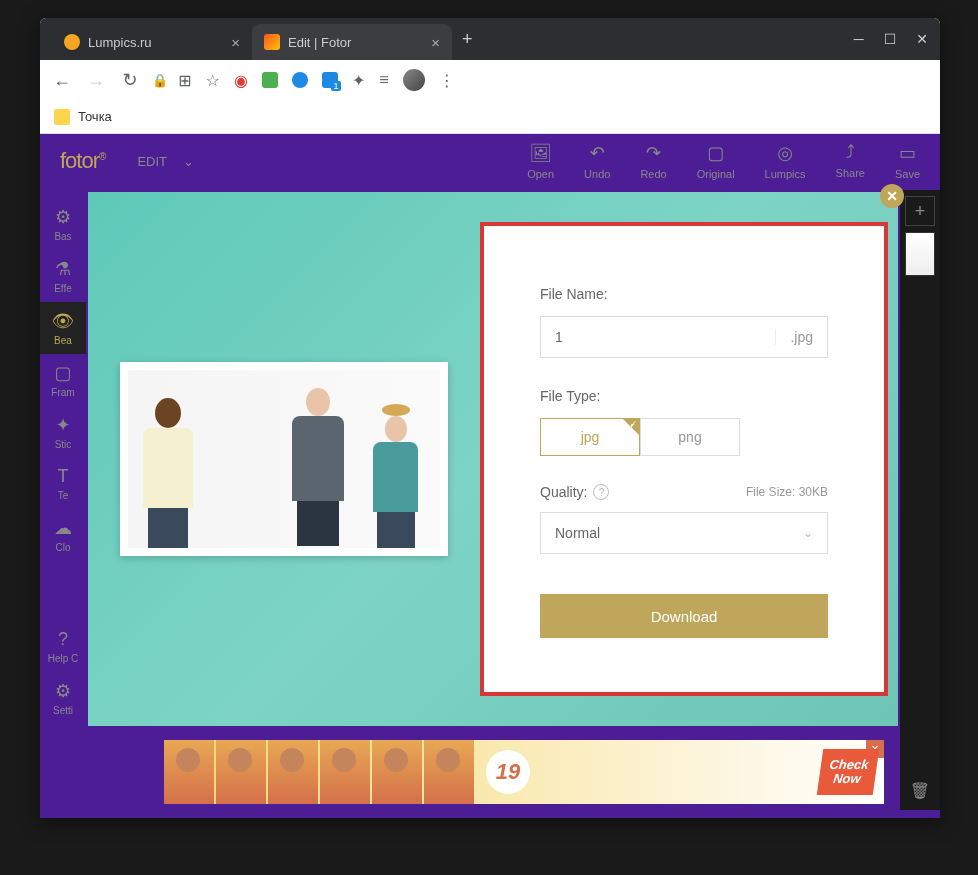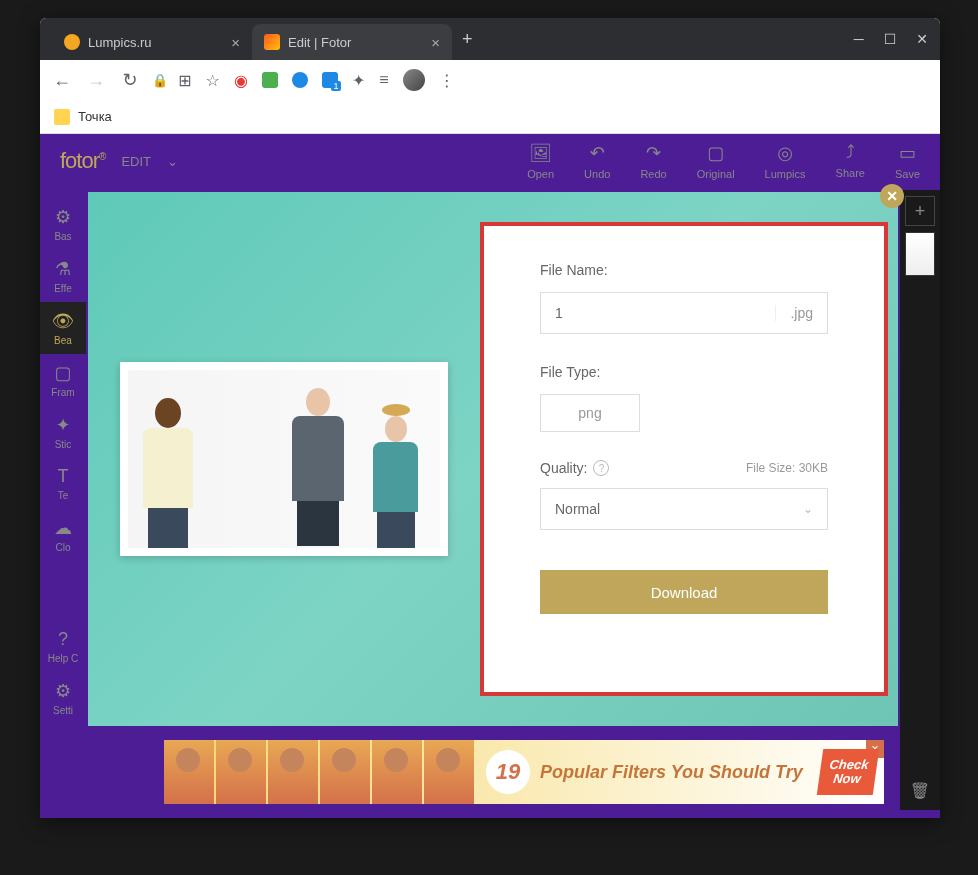--- a/index.html
+++ b/index.html
@@ -25,21 +25,21 @@
 .ico-g{width:16px;height:16px;background:#4caf50;border-radius:3px;display:inline-block}
 .ico-blue{width:16px;height:16px;background:#1e88e5;border-radius:50%;display:inline-block;position:relative}
 .ico-badge::after{content:"1";position:absolute;bottom:-3px;right:-3px;background:#1e88e5;color:#fff;font-size:9px;width:10px;height:10px;border-radius:2px;line-height:10px;text-align:center}
 .avatar{width:22px;height:22px;border-radius:50%;background:linear-gradient(135deg,#888,#444)}
 .bookmarks{height:34px;display:flex;align-items:center;padding:0 14px;gap:8px;font-size:13px;color:#333;border-bottom:1px solid #ddd}
 .bk-icon{width:16px;height:16px;background:#ffd54f;border-radius:2px}
 .app{height:calc(100% - 116px);background:#4c1d95;position:relative}
 .app-header{height:54px;display:flex;align-items:center;padding:0 20px;color:#888}
 .logo{font-family:Georgia,serif;font-size:22px;color:#bfa65a;letter-spacing:-1px}
 .logo sup{font-size:10px}
-.edit-dd{margin-left:16px;font-size:13px;color:#888;display:flex;align-items:center;gap:16px}
+.edit-dd{margin-left:32px;font-size:13px;color:#888;display:flex;align-items:center;gap:16px}
 .top-tools{margin-left:auto;display:flex;gap:30px}
 .tool{display:flex;flex-direction:column;align-items:center;gap:4px;color:#888;font-size:11px;cursor:pointer}
 .tool-icon{font-size:18px}
 .left-tools{position:absolute;left:0;top:54px;width:46px;display:flex;flex-direction:column;align-items:center;padding-top:10px}
 .ltool{display:flex;flex-direction:column;align-items:center;gap:3px;color:#888;font-size:10px;cursor:pointer;padding:8px 0;width:100%}
 .ltool.active{background:#222;color:#bfa65a}
 .ltool-icon{font-size:18px}
 .right-panel{position:absolute;right:0;top:56px;width:40px;height:620px;background:#1a1a1a}
 .add-btn{width:30px;height:30px;margin:6px auto;border:1px solid #444;display:flex;align-items:center;justify-content:center;color:#888;font-size:18px;cursor:pointer}
 .thumb{width:30px;height:44px;margin:6px auto;background:linear-gradient(#fff,#eee);border:1px solid #333}
@@ -57,21 +57,21 @@
 .p1 .legs{width:40px;height:40px;background:#3a4a5c;margin:0 auto}
 .p2{left:160px;width:60px;height:160px}
 .p2 .head{width:24px;height:28px;background:#e8c5a8;border-radius:50%;margin:0 auto}
 .p2 .body{width:52px;height:85px;background:#5a6570;margin:0 auto;border-radius:8px 8px 0 0}
 .p2 .legs{width:42px;height:45px;background:#2a3540;margin:0 auto}
 .p3{left:240px;width:55px;height:140px}
 .p3 .head{width:22px;height:26px;background:#e8c5a8;border-radius:50%;margin:0 auto}
 .p3 .hair{width:28px;height:12px;background:#d4a854;border-radius:50%;margin:-4px auto 0}
 .p3 .body{width:45px;height:70px;background:#4a9b9b;margin:0 auto;border-radius:8px 8px 0 0}
 .p3 .legs{width:38px;height:40px;background:#3a4a5c;margin:0 auto}
-.save-panel{width:408px;background:#fff;padding:36px 56px;border:4px solid #d93636;margin:30px 10px 30px 0}
+.save-panel{width:408px;background:#fff;padding:60px 56px;border:4px solid #d93636;margin:30px 10px 30px 0}
 .field-label{font-size:14px;color:#666;margin-bottom:14px}
 .filename-row{display:flex;border:1px solid #ddd;height:42px;align-items:center;margin-bottom:30px}
 .filename-input{flex:1;border:none;padding:0 14px;font-size:14px;color:#666;outline:none}
 .ext{padding:0 14px;color:#999;font-size:14px;border-left:1px solid #eee}
 .type-row{display:flex;margin-bottom:28px}
 .type-btn{width:100px;height:38px;border:1px solid #ddd;display:flex;align-items:center;justify-content:center;font-size:14px;color:#999;cursor:pointer;position:relative}
 .type-btn.selected{border-color:#bfa65a;color:#bfa65a}
 .type-btn.selected::after{content:"✓";position:absolute;top:-1px;right:-1px;width:18px;height:18px;background:#bfa65a;color:#fff;font-size:11px;display:flex;align-items:center;justify-content:center;clip-path:polygon(100% 0,100% 100%,0 0)}
 .type-btn.selected::before{content:"✓";position:absolute;top:0;right:2px;color:#fff;font-size:9px;z-index:1}
 .quality-row{display:flex;align-items:center;justify-content:space-between;margin-bottom:12px}
@@ -250,20 +250,23 @@
           </div>
         </div>
         <div class="save-panel">
           <div class="field-label">File Name:</div>
           <div class="filename-row">
             <input class="filename-input" value="1" style="">
             <span class="ext">.jpg</span>
           </div>
           <div class="field-label">File Type:</div>
           <div class="type-row">
+            <div class="type-btn selected">
+                <span>jpg</span>
+              </div>
             <div class="type-btn">
                 <span>png</span>
               </div>
           </div>
           <div class="quality-row">
             <div class="quality-label">
                 <span>Quality:</span>
                 <span class="help-icon">?</span>
               </div>
             <span class="filesize">File Size: 30KB</span>
@@ -282,21 +285,20 @@
       <div class="banner-imgs">
         <div class="bimg"></div>
           <div class="bimg"></div>
           <div class="bimg"></div>
           <div class="bimg"></div>
           <div class="bimg"></div>
           <div class="bimg"></div>
       </div>
       <div class="badge-num">19</div>
       <div class="banner-text">
-        <div class="bt2">Popular Filters You Should Try</div>
       </div>
       <div class="check-now">
         <span>Check</span>
           <span>Now</span>
       </div>
     </div>
   </div>
 </div>
 
 </body></html>

